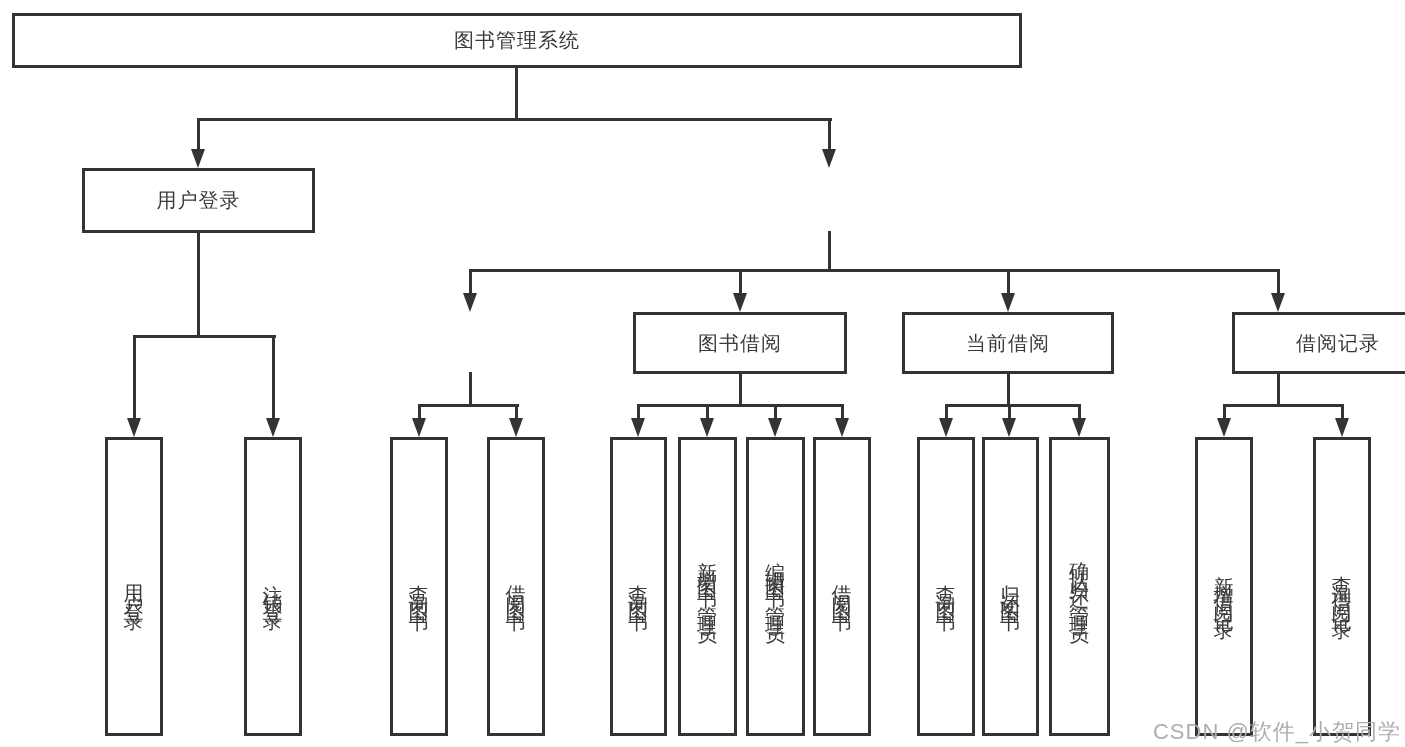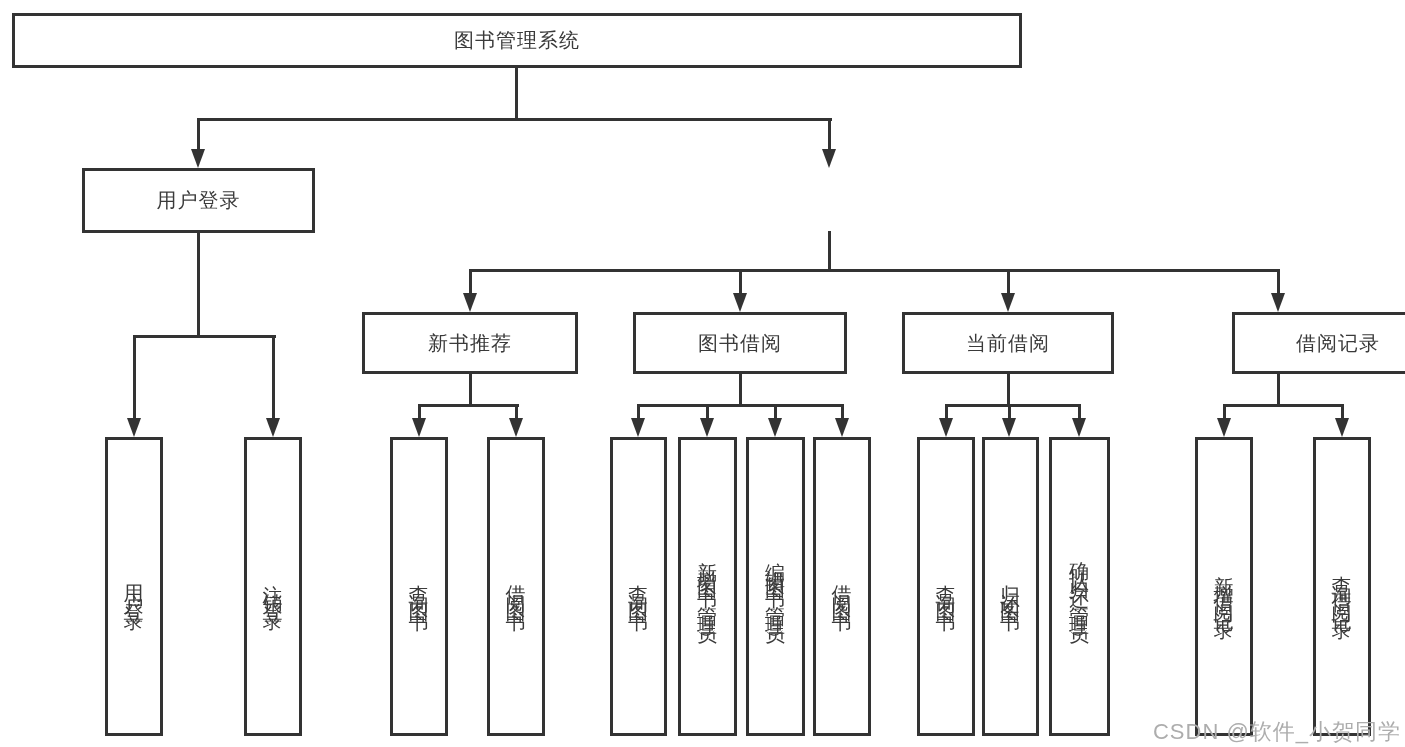--- a/index.html
+++ b/index.html
@@ -96,21 +96,20 @@
   <div class="hline" style="left:469px; top:269px; width:811px;"></div>
   <div class="vline" style="left:469px; top:269px; height:26px;"></div>
   <div class="arrow" style="left:463px; top:293px;"></div>
   <div class="vline" style="left:739px; top:269px; height:26px;"></div>
   <div class="arrow" style="left:733px; top:293px;"></div>
   <div class="vline" style="left:1007px; top:269px; height:26px;"></div>
   <div class="arrow" style="left:1001px; top:293px;"></div>
   <div class="vline" style="left:1277px; top:269px; height:26px;"></div>
   <div class="arrow" style="left:1271px; top:293px;"></div>
 
-  <div class="box" style="left:362px; top:312px; width:216px; height:62px;">新书推荐</div>
   <div class="box" style="left:633px; top:312px; width:214px; height:62px;">图书借阅</div>
   <div class="box" style="left:902px; top:312px; width:212px; height:62px;">当前借阅</div>
   <div class="box" style="left:1232px; top:312px; width:212px; height:62px;">借阅记录</div>
 
   <div class="vline" style="left:469px; top:372px; height:35px;"></div>
   <div class="hline" style="left:418px; top:404px; width:101px;"></div>
   <div class="vline" style="left:418px; top:404px; height:16px;"></div>
   <div class="arrow" style="left:412px; top:418px;"></div>
   <div class="vline" style="left:515px; top:404px; height:16px;"></div>
   <div class="arrow" style="left:509px; top:418px;"></div>

